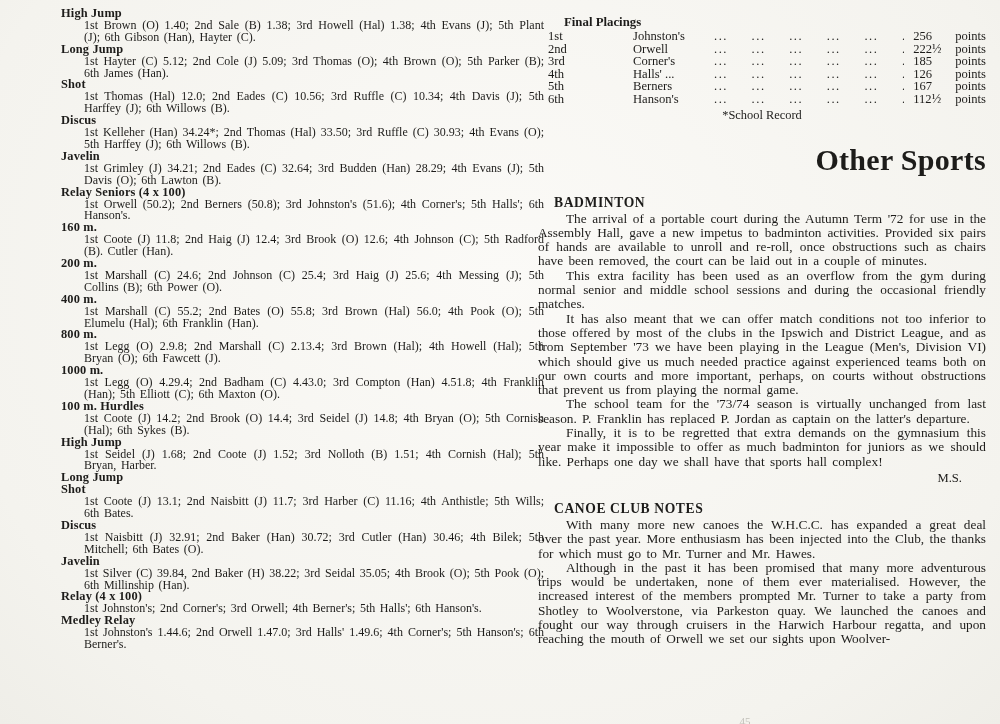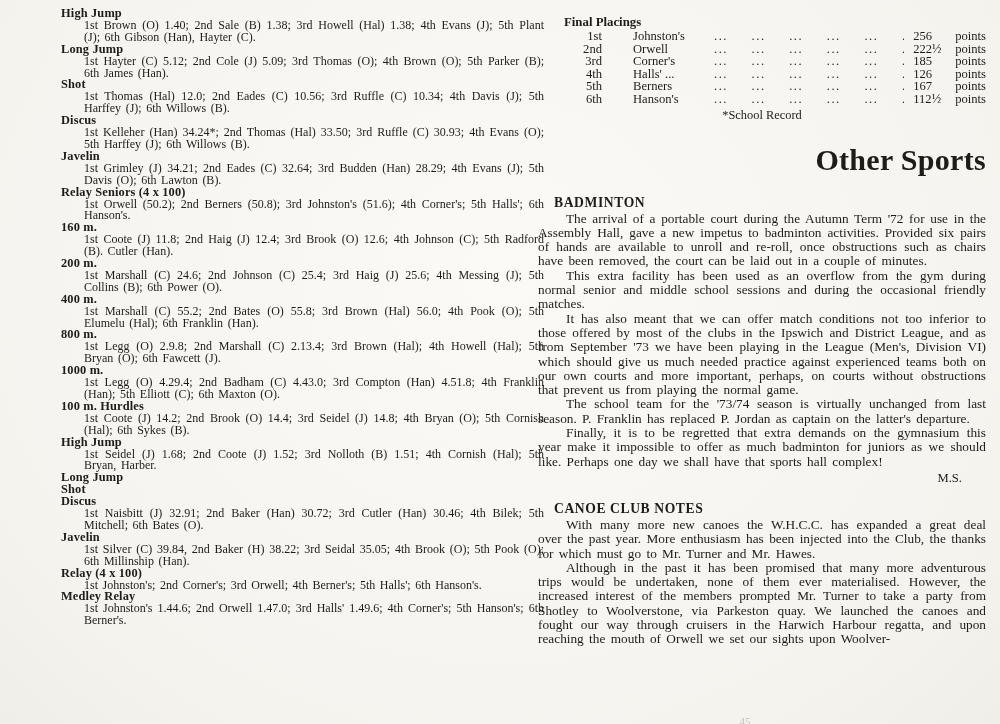--- a/index.html
+++ b/index.html
@@ -30,21 +30,21 @@
   .col-right{
     position:absolute;left:538px;top:16px;width:448px;
   }
   .fp-title{
     margin:0 0 1px 26px;font-size:12.8px;line-height:13px;font-weight:bold;
   }
   .fp-row{
     display:flex;align-items:baseline;margin-left:10px;
     font-size:12.6px;line-height:12.6px;
   }
-  .fp-place{width:54px;text-align:right;flex:none;}
+  .fp-place{width:54px;text-align:left;flex:none;}
   .fp-house{width:81px;padding-left:31px;flex:none;white-space:nowrap;overflow:hidden;}
   .fp-leader{
     flex:1 1 auto;overflow:hidden;white-space:nowrap;
     word-spacing:19px;letter-spacing:1.5px;color:#2a2927;
   }
   .fp-points{width:40px;padding-left:9px;flex:none;}
   .fp-unit{flex:none;padding-left:2px;}
   .fp-footnote{
     margin:3px 0 0 0;text-align:center;font-size:12.4px;line-height:13px;
   }
@@ -127,20 +127,21 @@
     </div>
     <div class="event">
       <h3 class="ev-h">High Jump</h3>
       <p class="ev-t">1st Seidel (J) 1.68; 2nd Coote (J) 1.52; 3rd Nolloth (B) 1.51; 4th Cornish (Hal); 5th Bryan, Harber.</p>
     </div>
     <div class="event">
       <h3 class="ev-h">Long Jump</h3>
     </div>
     <div class="event">
       <h3 class="ev-h">Shot</h3>
+      <p class="ev-t">1st Coote (J) 13.1; 2nd Naisbitt (J) 11.7; 3rd Harber (C) 11.16; 4th Anthistle; 5th Wills; 6th Bates.</p>
     </div>
     <div class="event">
       <h3 class="ev-h">Discus</h3>
       <p class="ev-t">1st Naisbitt (J) 32.91; 2nd Baker (Han) 30.72; 3rd Cutler (Han) 30.46; 4th Bilek; 5th Mitchell; 6th Bates (O).</p>
     </div>
     <div class="event">
       <h3 class="ev-h">Javelin</h3>
       <p class="ev-t">1st Silver (C) 39.84, 2nd Baker (H) 38.22; 3rd Seidal 35.05; 4th Brook (O); 5th Pook (O); 6th Millinship (Han).</p>
     </div>
     <div class="event">

